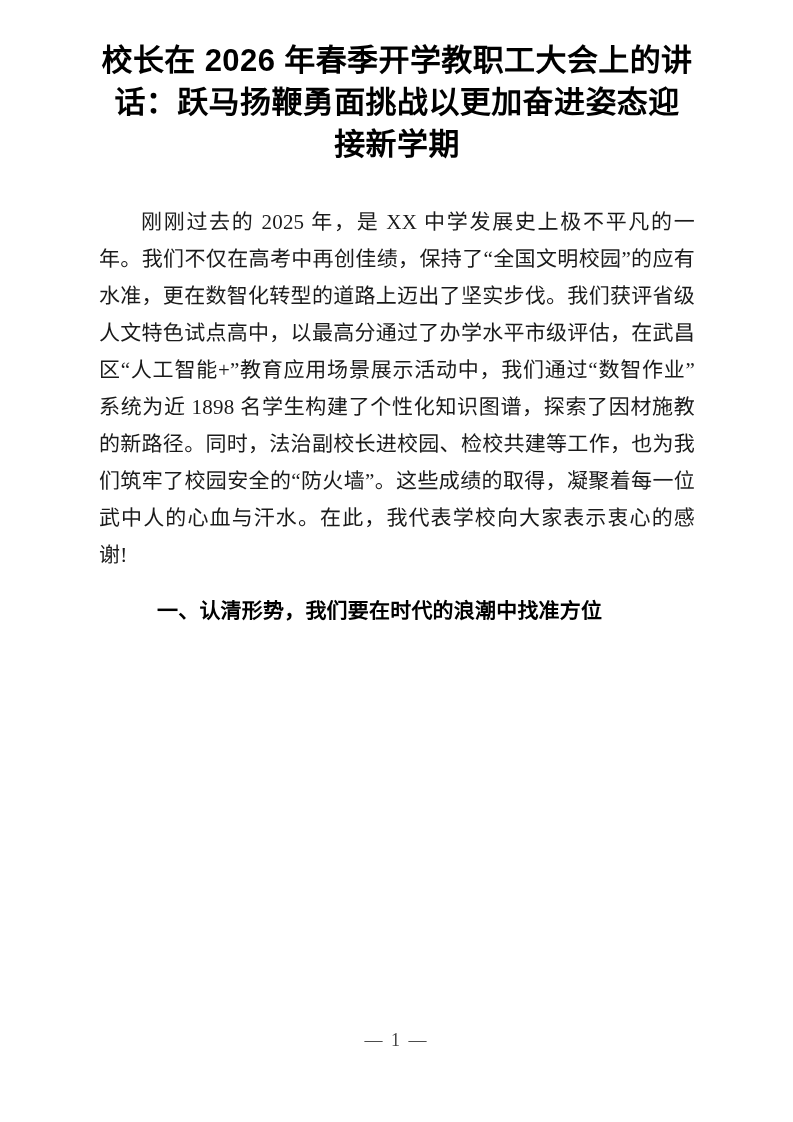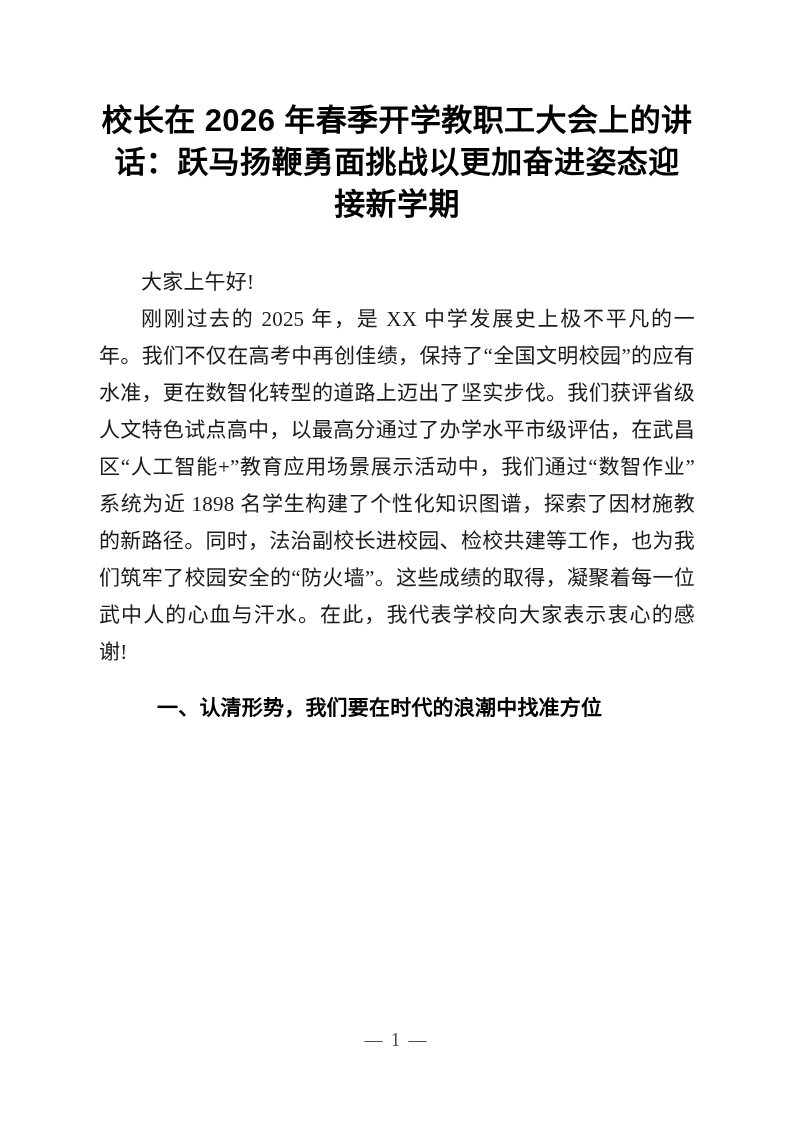--- a/index.html
+++ b/index.html
@@ -25,21 +25,21 @@
   .doc-body {
     position: absolute;
     left: 99px;
     top: 0;
     width: 596px;
   }
 
   
   .doc-title {
     margin: 0;
-    padding-top: 100px;
+    padding-top: 40px;
     font-family: "Liberation Sans", "DejaVu Sans", sans-serif;
     font-weight: bold;
     font-size: 31px;
     line-height: 42px;
     text-align: center;
     letter-spacing: 0.4px;
     color: #000000;
   }
 
   
@@ -93,21 +93,20 @@
 
 <div class="page">
 
   <div class="doc-body">
 
     <h1 class="doc-title">校长在 2026 年春季开学教职工大会上的讲话：跃马扬鞭勇面挑战以更加奋进姿态迎接新学期</h1>
 
     <div class="para-block">
 
 
-      <p class="para indent">大家上午好!</p>
 
 
       <p class="para indent">刚刚过去的 2025 年，是 XX 中学发展史上极不平凡的一年。我们不仅在高考中再创佳绩，保持了“全国文明校园”的应有水准，更在数智化转型的道路上迈出了坚实步伐。我们获评省级人文特色试点高中，以最高分通过了办学水平市级评估，在武昌区“人工智能+”教育应用场景展示活动中，我们通过“数智作业”系统为近 1898 名学生构建了个性化知识图谱，探索了因材施教的新路径。同时，法治副校长进校园、检校共建等工作，也为我们筑牢了校园安全的“防火墙”。这些成绩的取得，凝聚着每一位武中人的心血与汗水。在此，我代表学校向大家表示衷心的感谢!</p>
 
       <p class="section-heading">一、认清形势，我们要在时代的浪潮中找准方位</p>
 
     </div>
 
   </div>
 

